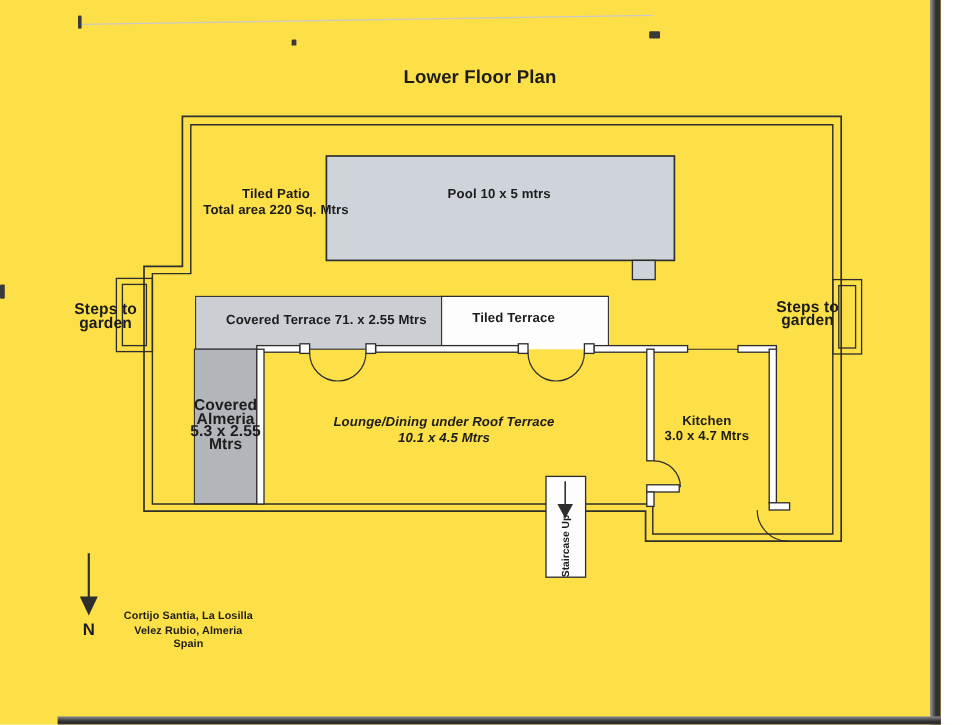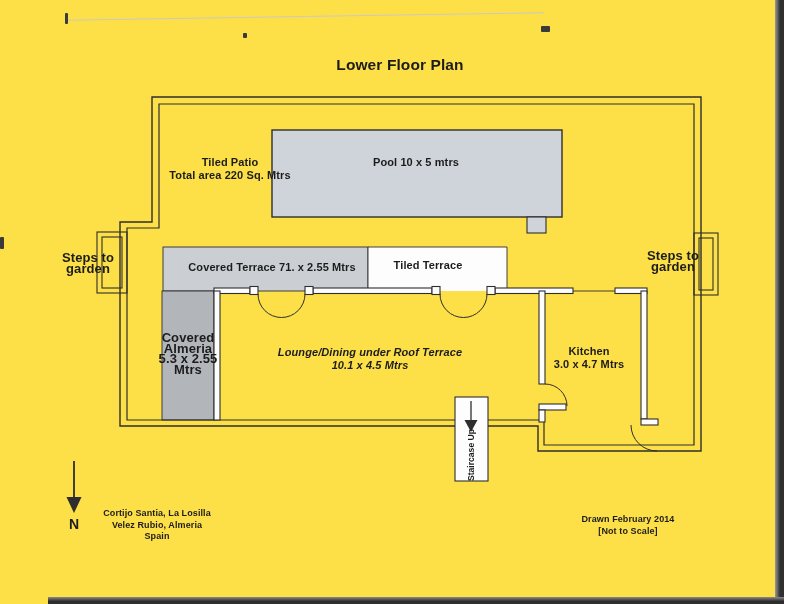--- a/index.html
+++ b/index.html
@@ -152,18 +152,14 @@
   <div class="stair-lbl" style="left:471px;top:455px;">Staircase Up</div>
 
   <div class="lbl north-n" style="left:74px;top:517px;">N</div>
 
   <div class="lbl addr" style="left:157px;top:508px;">
     <div>Cortijo Santia, La Losilla</div>
     <div>Velez Rubio, Almeria</div>
     <div>Spain</div>
   </div>
 
-  <div class="lbl addr" style="left:628px;top:514px;">
-    <div>Drawn February 2014</div>
-    <div>[Not to Scale]</div>
-  </div>
 
 </div>
 
 </body></html>

